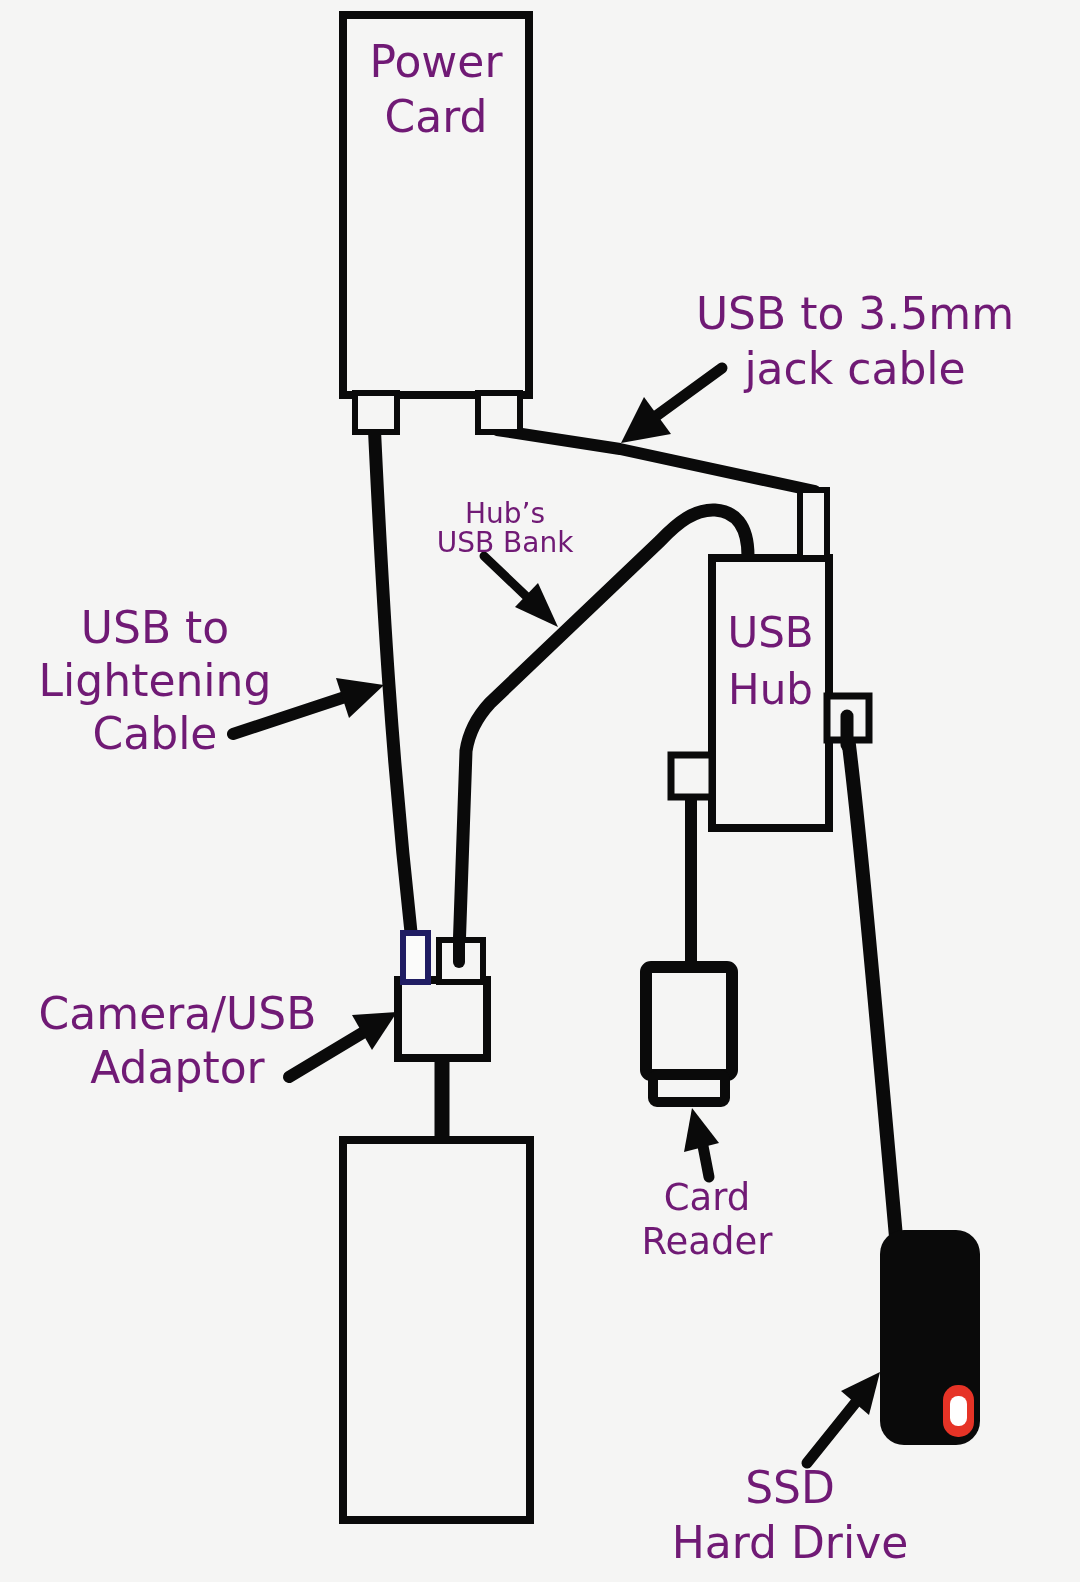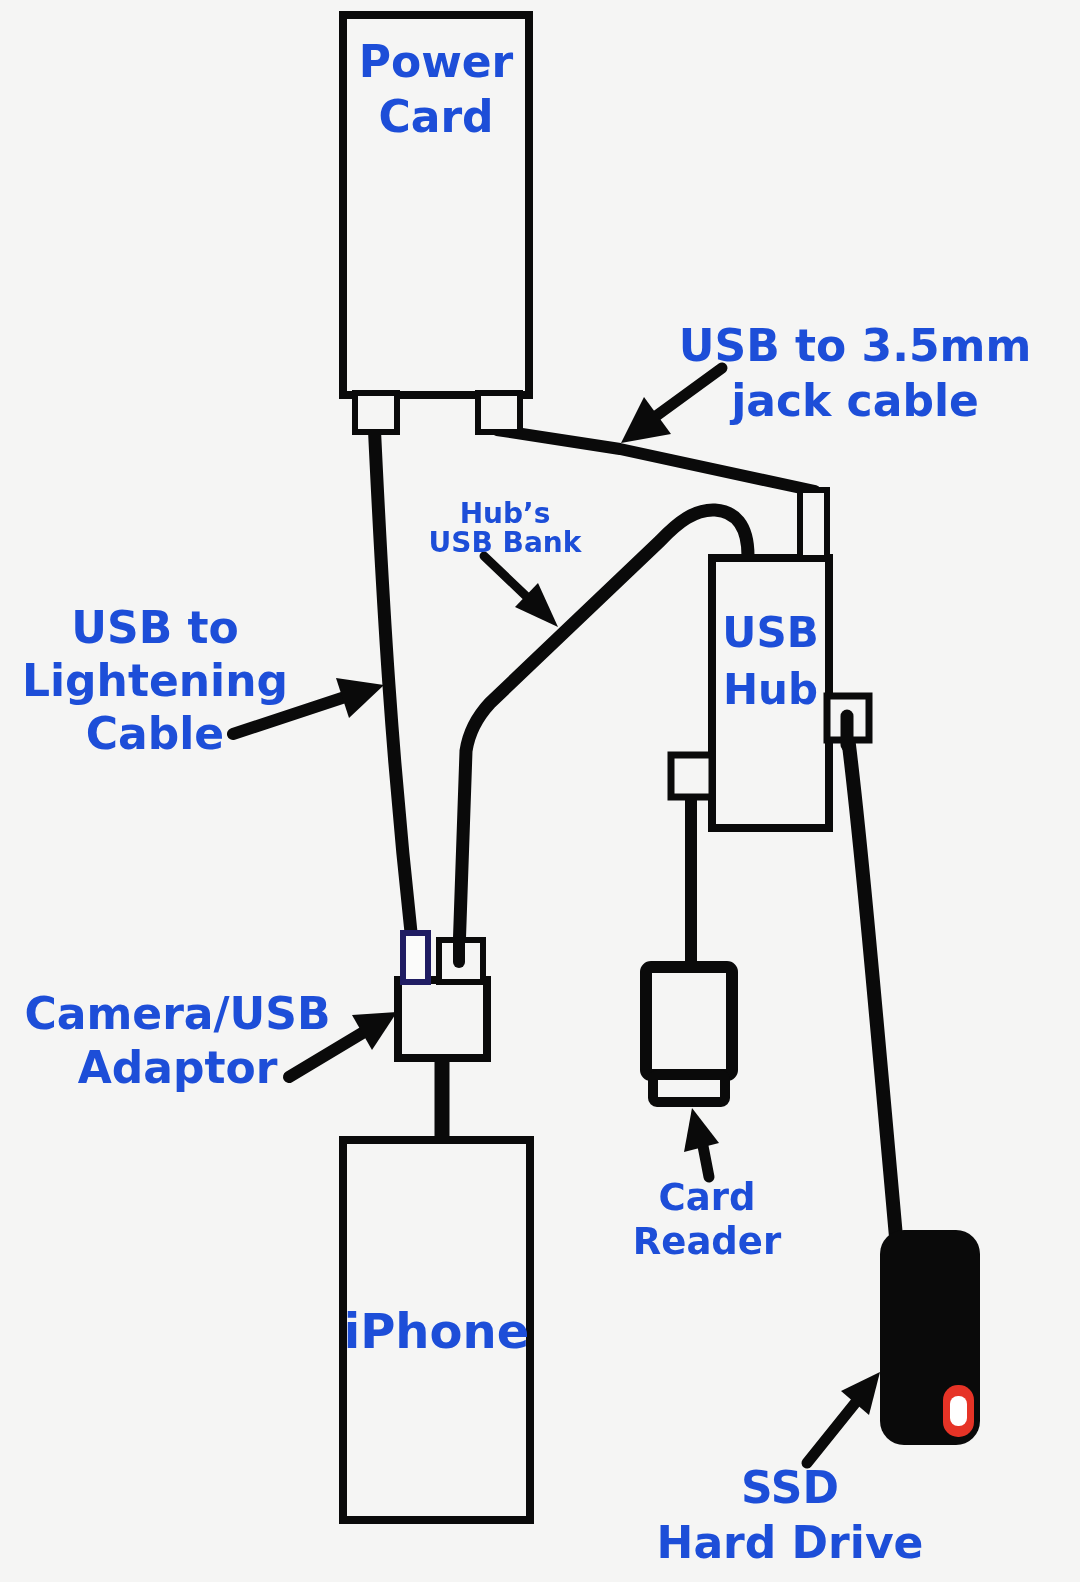--- a/index.html
+++ b/index.html
@@ -8,29 +8,29 @@
     width:1080px;height:1582px;
     margin:0 auto;
     background:#f5f5f4;
     overflow:hidden;
     font-family:"DejaVu Sans", sans-serif;
   }
   #diagram-svg{position:absolute;left:0;top:0;}
   .lbl{
     position:absolute;
     text-align:center;
-    font-weight:bold;
-    color:#1d4ed8;
+    font-weight:normal;
+    color:#701a75;
     white-space:nowrap;
   }
   .lbl span{display:block;}
   .lbl-power{left:343px;top:34px;width:186px;font-size:44px;line-height:55px;}
   .lbl-hub{left:712px;top:604px;width:117px;font-size:42px;line-height:57px;}
   .lbl-iphone{left:343px;top:1303px;width:187px;font-size:48px;line-height:56px;}
-  .lbl-jack{left:640px;top:286px;width:430px;font-size:44px;line-height:55px;margin-top:32px;}
+  .lbl-jack{left:640px;top:286px;width:430px;font-size:44px;line-height:55px;}
   .lbl-hubcable{left:395px;top:499px;width:220px;font-size:28px;line-height:29px;}
   .lbl-lightening{left:15px;top:601px;width:280px;font-size:44px;line-height:53px;}
   .lbl-adaptor{left:15px;top:987px;width:325px;font-size:44px;line-height:54px;}
   .lbl-cardreader{left:612px;top:1176px;width:190px;font-size:37px;line-height:44px;}
   .lbl-ssd{left:610px;top:1460px;width:360px;font-size:44px;line-height:55px;}
 </style>
 </head>
 <body>
 
 <div id="stage">
@@ -97,23 +97,20 @@
   <div class="lbl lbl-power">
     <span>Power</span>
     <span>Card</span>
   </div>
 
   <div class="lbl lbl-hub">
     <span>USB</span>
     <span>Hub</span>
   </div>
 
-  <div class="lbl lbl-iphone">
-    <span>iPhone</span>
-  </div>
 
   <div class="lbl lbl-jack">
     <span>USB to 3.5mm</span>
     <span>jack cable</span>
   </div>
 
   <div class="lbl lbl-hubcable">
     <span>Hub’s</span>
     <span>USB Bank</span>
   </div>

